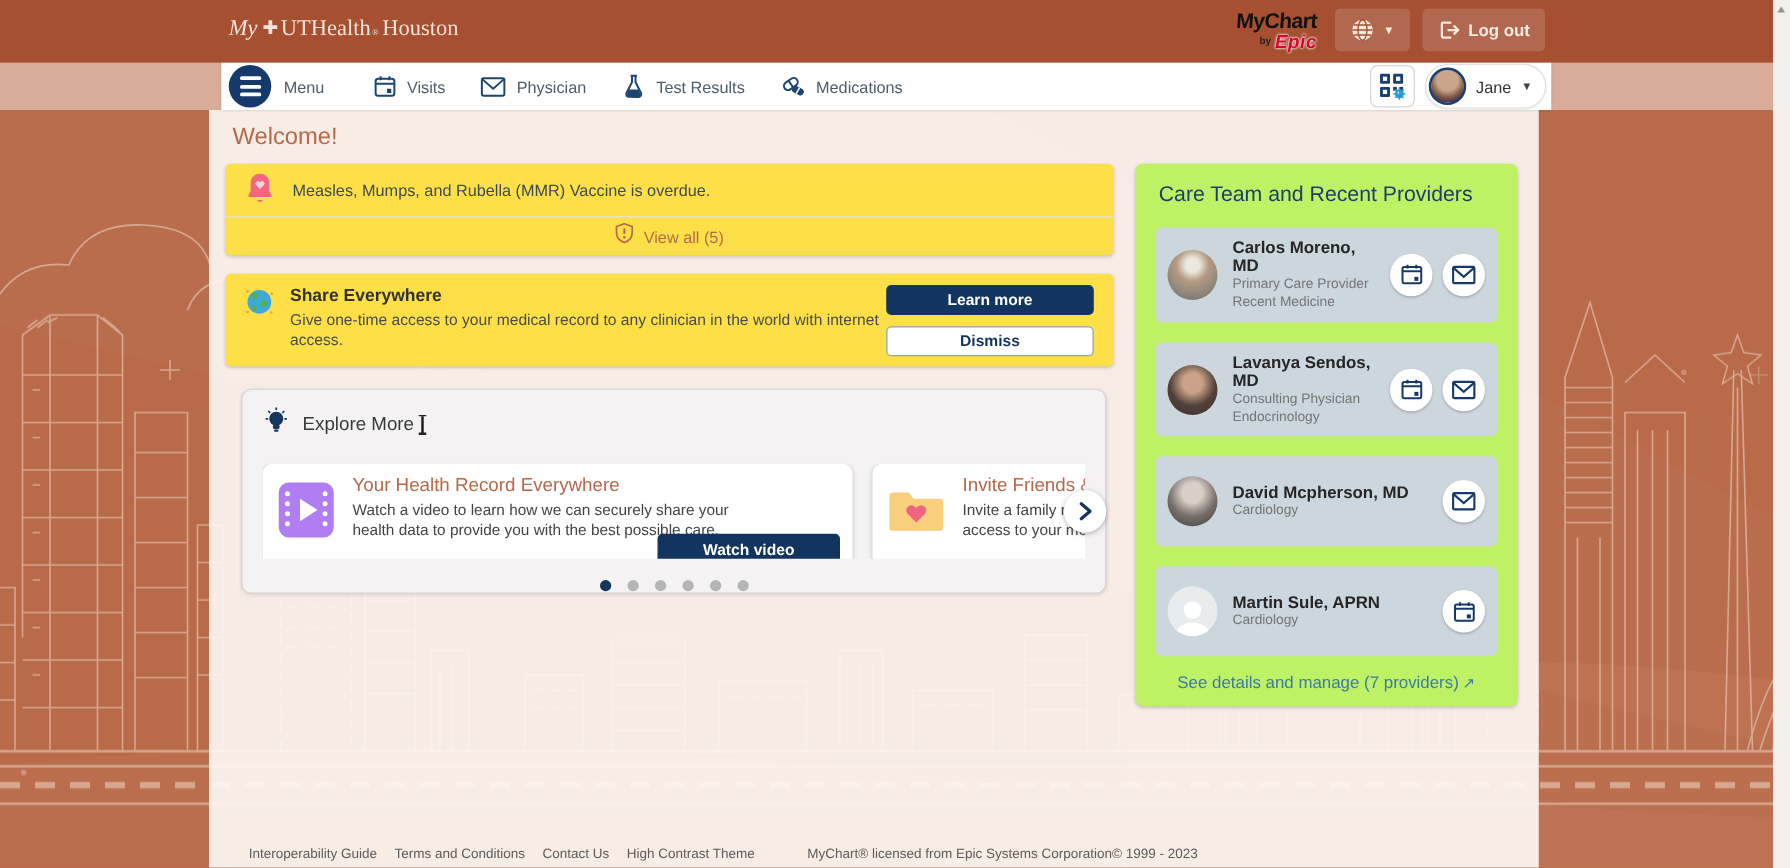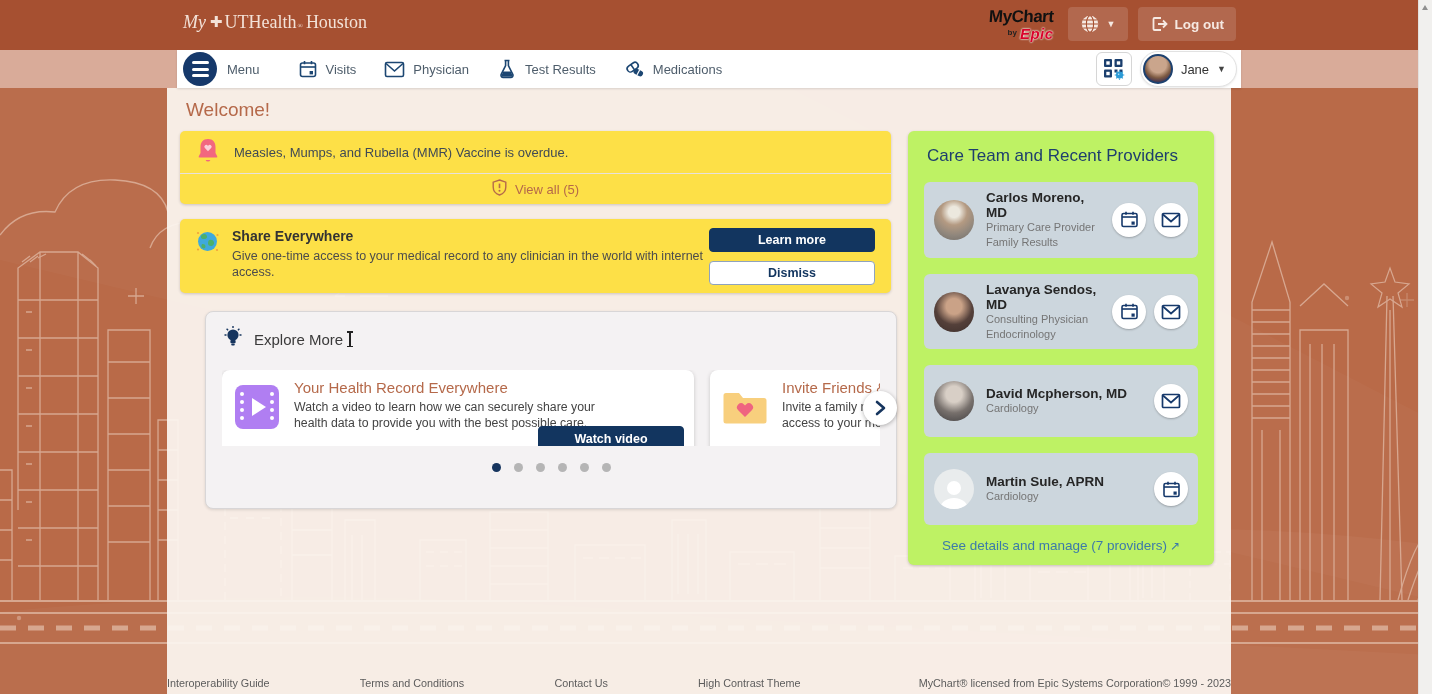--- a/index.html
+++ b/index.html
@@ -61,21 +61,21 @@
   
   .share-card{position:absolute;left:13px;top:131px;width:711px;display:flex;padding:8px 16px;box-sizing:border-box;}
   .share-text{flex:1;margin-left:13px;}
   .share-title{font-size:14px;font-weight:bold;color:#333;margin-top:1px;}
   .share-desc{font-size:12.5px;color:#4c4c4c;line-height:1.3;margin-top:4px;max-width:565px;}
   .share-btns{display:flex;flex-direction:column;gap:9px;margin-top:1px;}
   .btn-navy.small{height:24px;}
   .btn-outline{background:#fff;color:#12355f;border:1px solid #8fa3bd;border-radius:4px;font-family:"Liberation Sans",sans-serif;font-size:12.5px;font-weight:bold;width:166px;height:24px;cursor:pointer;}
 
   
-  .explore{position:absolute;left:26px;top:223px;width:692px;height:198px;background:#f4f2f3;border:1px solid #d8d6d7;border-radius:8px;box-sizing:border-box;box-shadow:0 1px 3px rgba(0,0,0,0.12);margin-left:12px;}
+  .explore{position:absolute;left:26px;top:223px;width:692px;height:164px;background:#f4f2f3;border:1px solid #d8d6d7;border-radius:8px;box-sizing:border-box;box-shadow:0 1px 3px rgba(0,0,0,0.12);}
   .explore-head{display:flex;align-items:center;gap:10px;padding:13px 0 0 16px;}
   .explore-title{font-size:15px;color:#3a3a3a;}
   .ibeam{position:relative;width:1.5px;height:14px;background:#222;margin-left:-4px;}
   .ibeam::before,.ibeam::after{content:'';position:absolute;left:-2.5px;width:6.5px;height:1.5px;background:#222;}
   .ibeam::before{top:-1px;} .ibeam::after{bottom:-1px;}
   .carousel{position:relative;margin:17px 16px 0;height:76px;}
   .viewport{overflow:hidden;height:76px;}
   .track{display:flex;gap:16px;}
   .ex-card{flex:0 0 448px;height:72px;background:#fff;border-radius:8px;box-shadow:0 1px 4px rgba(0,0,0,0.18);padding:9px 12px;box-sizing:content-box;display:flex;position:relative;}
   .ex-body{margin-left:14px;}
@@ -99,21 +99,21 @@
   .pa4{background:#e9eced;display:flex;align-items:flex-end;justify-content:center;overflow:hidden;}
   .prov-info{flex:1;min-width:0;}
   .prov-name{font-size:13.5px;font-weight:bold;color:#262626;}
   .prov-sub{font-size:11px;color:#757575;line-height:1.35;}
   .prov-actions{display:flex;gap:8px;margin-left:6px;}
   .picon{width:34px;height:34px;border-radius:50%;background:#fff;border:none;box-shadow:0 1px 2px rgba(0,0,0,0.25);display:flex;align-items:center;justify-content:center;cursor:pointer;padding:0;}
   .manage-link{margin-top:13px;text-align:center;font-size:13.5px;color:#3c7aa9;cursor:pointer;}
   .manage-link .ext{font-size:12px;margin-left:3px;}
 
   
-  .footer{position:absolute;left:0;bottom:5px;width:100%;display:flex;justify-content:space-between;align-items:baseline;gap:14px;font-size:10.8px;color:#5c5c5c;}
+  .footer{position:absolute;left:0;bottom:5px;width:100%;display:flex;justify-content:flex-start;align-items:baseline;gap:14px;font-size:10.8px;color:#5c5c5c;padding-left:32px;}
   .footer .flink{cursor:pointer;}
   .footer .license{margin-left:28px;color:#5c5c5c;}
 </style>
 </head>
 <body>
 
 <div id="stage">
 
   <svg class="skyline" width="1432" height="694" viewBox="0 0 1432 694">
     <g fill="none" stroke="#ecd0c0" stroke-width="1.3" opacity="0.6">
@@ -300,21 +300,21 @@
     </div>
 
     <div class="care">
       <div class="care-title">Care Team and Recent Providers</div>
 
       <div class="prov">
         <div class="prov-avatar pa1"></div>
         <div class="prov-info">
           <div class="prov-name">Carlos Moreno, MD</div>
           <div class="prov-sub">Primary Care Provider</div>
-          <div class="prov-sub">Family Results</div>
+          <div class="prov-sub">Recent Medicine</div>
         </div>
         <div class="prov-actions">
           <button class="picon">
             <svg width="19" height="19" viewBox="0 0 19 19">
                 <rect x="2" y="3.5" width="15" height="13" rx="1.5" fill="none" stroke="#16396b" stroke-width="1.6"></rect>
                 <path d="M2,7 h15" stroke="#16396b" stroke-width="1.6"></path>
                 <path d="M6,1.8 v3 M13,1.8 v3" stroke="#16396b" stroke-width="1.6"></path>
                 <rect x="11.5" y="11.5" width="3.2" height="3.2" fill="#16396b"></rect>
               </svg>
           </button>

